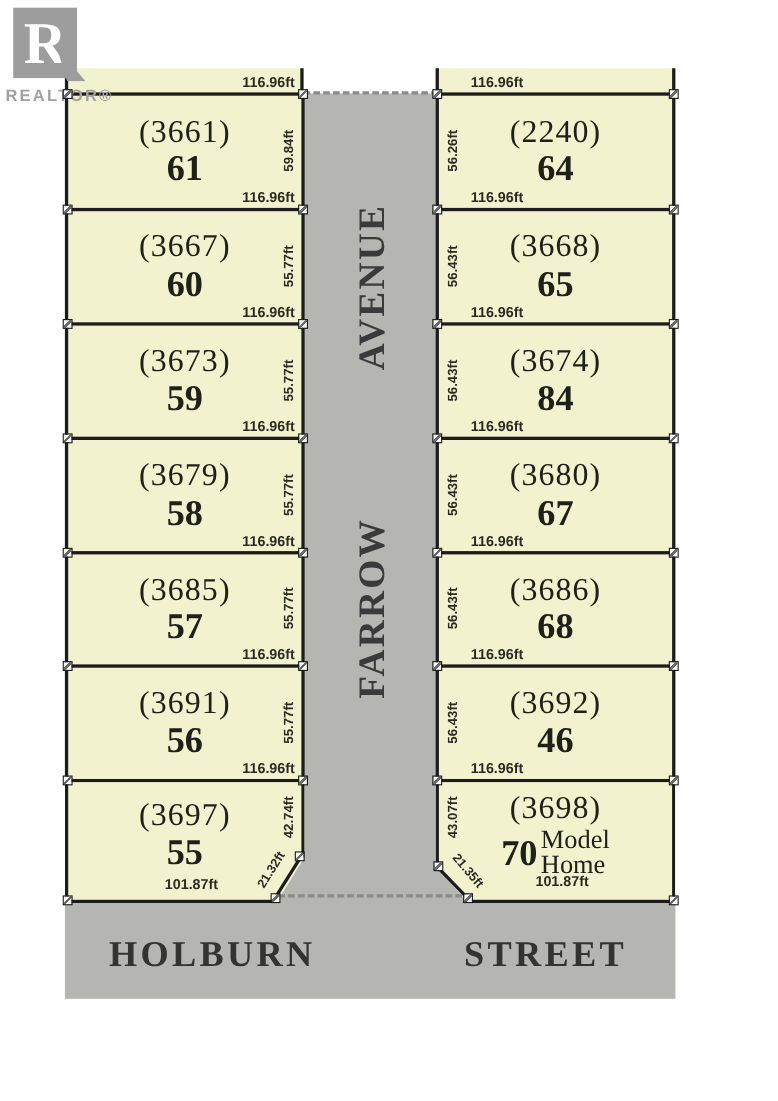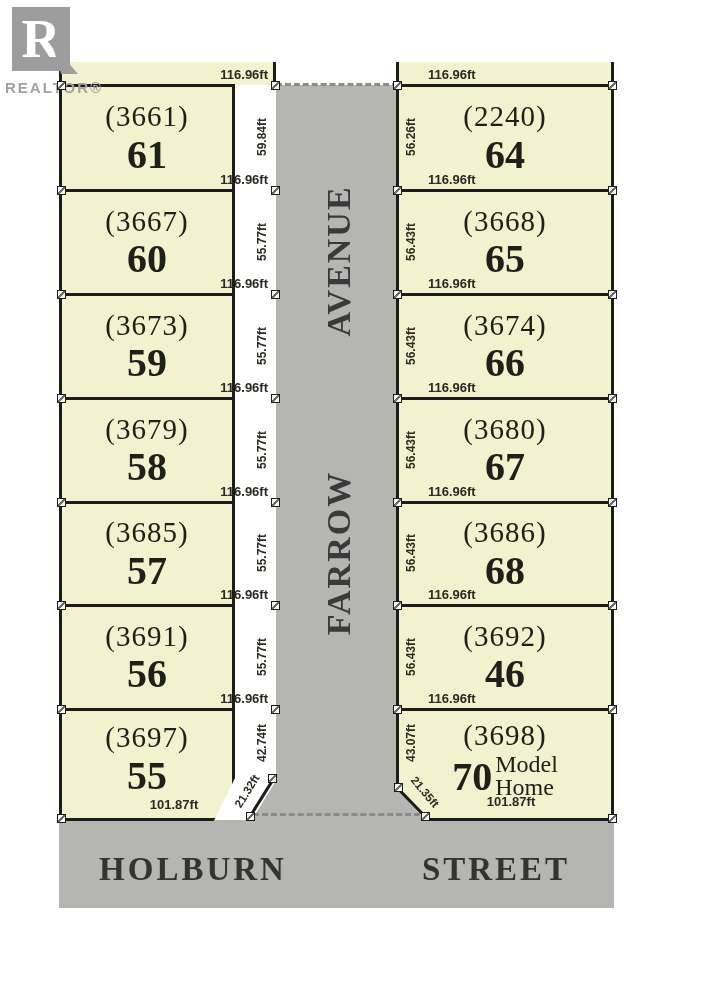--- a/index.html
+++ b/index.html
@@ -11,28 +11,28 @@
   #road-h{left:59px;top:820px;width:555px;height:88px;}
   .pave-tri{position:absolute;background:#b5b5b2;}
   #tri-l{left:251px;top:779px;width:26px;height:42px;clip-path:polygon(100% 0,100% 100%,0 100%);}
   #tri-r{left:396px;top:787px;width:31px;height:34px;clip-path:polygon(0 0,100% 100%,0 100%);}
   
   .strip{position:absolute;background:#f2f2cf;height:23px;top:62px;}
   #stripL{left:62px;width:212px;} #stripR{left:399px;width:212px;}
   
   .lot{position:absolute;background:#f2f2cf;border:3px solid #1c1c1c;box-sizing:border-box;
        display:flex;flex-direction:column;align-items:center;justify-content:center;color:#20201a;}
-  .colL{left:59px;width:176px;} .colR{left:396px;width:218px;}
+  .colL{left:59px;width:218px;} .colR{left:396px;width:218px;}
   .r0{top:84px;height:109px;} .r1{top:189px;height:108px;} .r2{top:293px;height:108px;}
   .r3{top:397px;height:108px;} .r4{top:501px;height:107px;} .r5{top:604px;height:108px;}
   .r6{top:708px;height:113px;padding-bottom:10px;}
   #lot-55{clip-path:polygon(0 0,100% 0,100% 62%,88% 100%,0 100%);}
   #lot-70{clip-path:polygon(0 0,100% 0,100% 100%,13.5% 100%,0 70%);}
   .plan{font-size:29px;line-height:1.05;letter-spacing:1px;}
-  .num{font-size:40px;line-height:1.05;font-weight:700;margin-top:2px;}
+  .num{font-size:33px;line-height:1.05;font-weight:700;margin-top:2px;}
   .model-row{display:flex;align-items:center;gap:3px;margin-top:2px;}
   .model-note{font-size:24px;line-height:0.95;text-align:left;}
   
   .cham{position:absolute;height:3px;background:#1c1c1c;}
   #cham-l{left:250px;top:815px;width:47px;transform:rotate(-58deg);transform-origin:0 50%;}
   #cham-r{left:396px;top:785px;width:44px;transform:rotate(46deg);transform-origin:0 50%;}
   
   .dash{position:absolute;height:0;border-top:3px dashed #8b8b89;}
   #dash-top{left:276px;top:83px;width:122px;}
   #dash-bot{left:253px;top:813px;width:176px;}
@@ -116,21 +116,21 @@
   <div class="lot colR r0">
     <span class="plan">(2240)</span>
     <span class="num">64</span>
   </div>
   <div class="lot colR r1">
     <span class="plan">(3668)</span>
     <span class="num">65</span>
   </div>
   <div class="lot colR r2">
     <span class="plan">(3674)</span>
-    <span class="num">66</span>
+    <span class="num">84</span>
   </div>
   <div class="lot colR r3">
     <span class="plan">(3680)</span>
     <span class="num">67</span>
   </div>
   <div class="lot colR r4">
     <span class="plan">(3686)</span>
     <span class="num">68</span>
   </div>
   <div class="lot colR r5">

